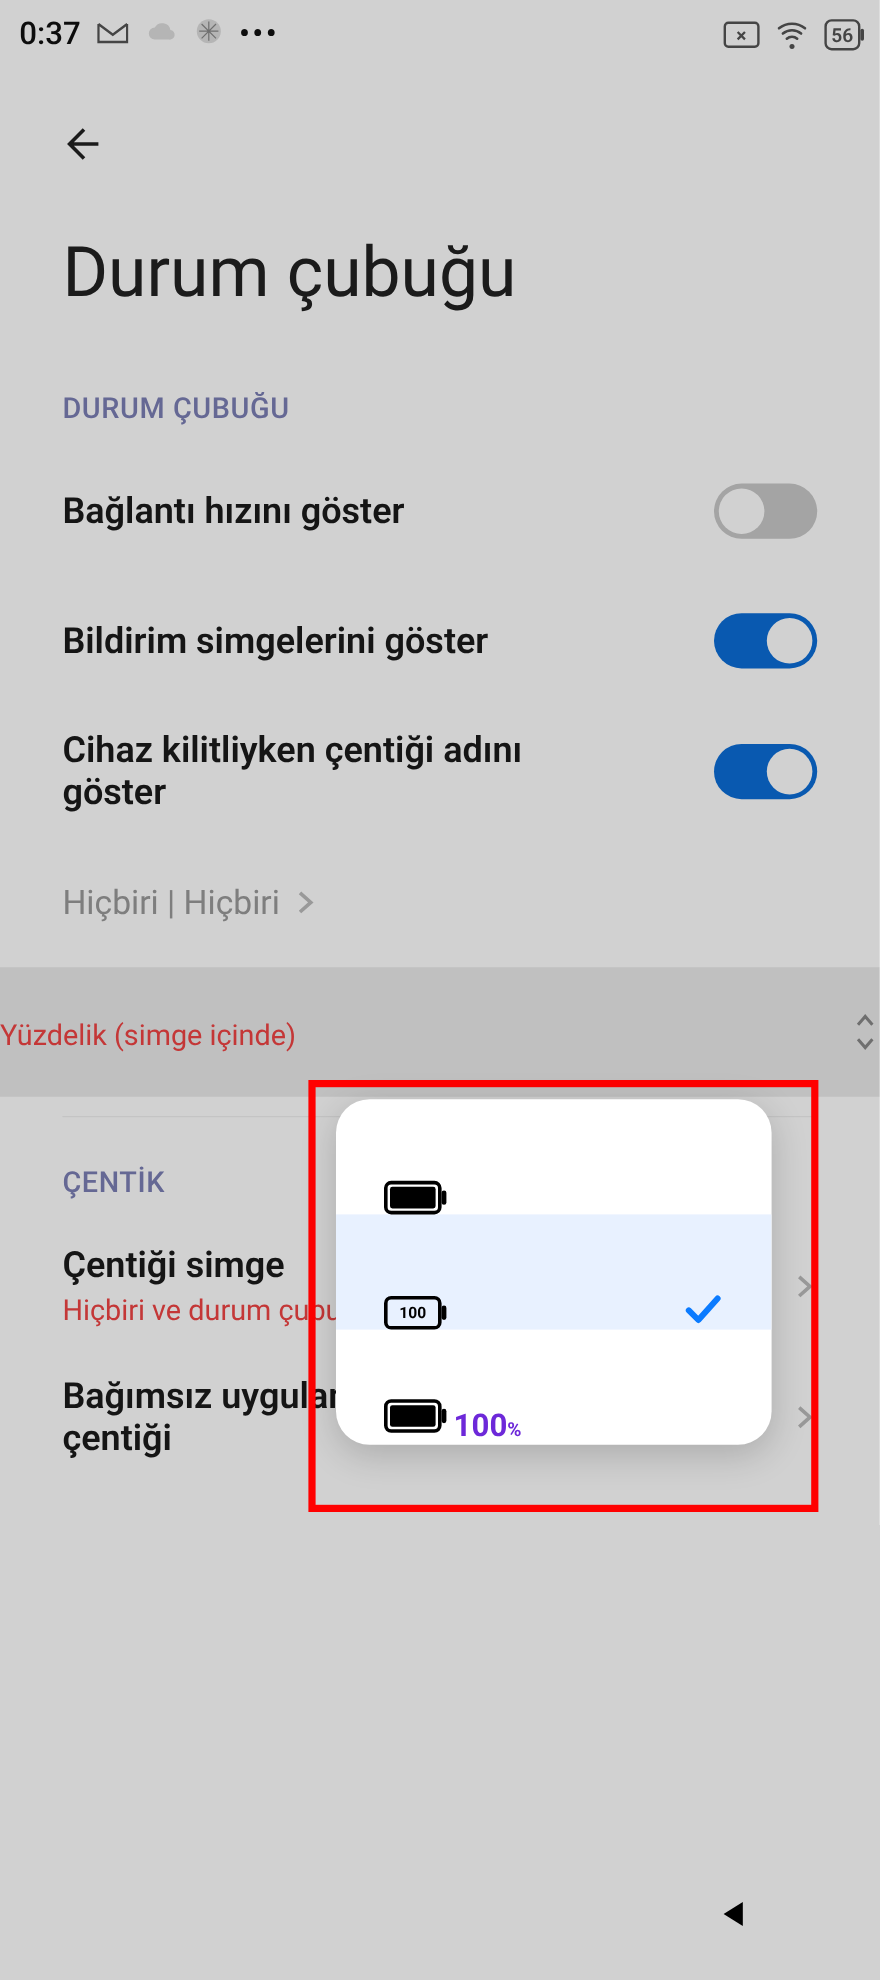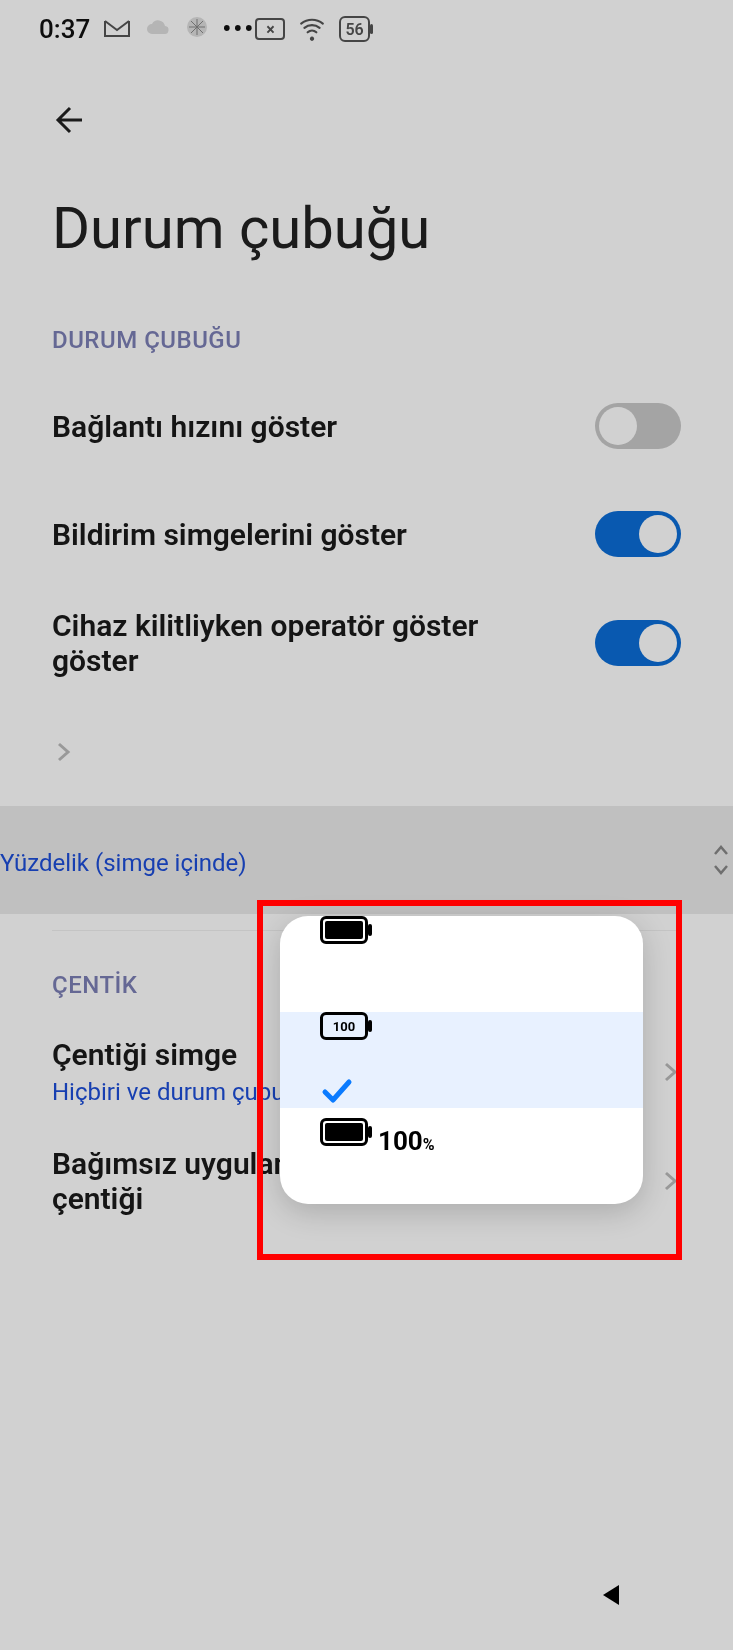--- a/index.html
+++ b/index.html
@@ -2,39 +2,39 @@
 <html><head>
 <meta charset="utf-8">
 <style>
   * { margin: 0; padding: 0; box-sizing: border-box; }
   html, body { width: 733px; height: 1650px; font-family: -apple-system, Roboto, "Segoe UI", sans-serif; overflow: hidden; }
   body { position: relative; background: #fff; }
 
   
   .scrim { position: absolute; inset: 0; background: rgba(0,0,0,0.18); z-index: 5; pointer-events: none; }
 
-  .status-bar { height: 58px; display: flex; align-items: center; padding: 0 39px; color: #111; font-size: 26px; font-weight: 500; }
+  .status-bar { height: 58px; display: flex; align-items: center; justify-content: space-between; padding: 0 16px; color: #111; font-size: 26px; font-weight: 500; }
   .status-left, .status-right { display: flex; align-items: center; gap: 14px; }
   .status-left .dots { letter-spacing: 2px; }
   .battery-frame { display: inline-flex; align-items: center; border: 2px solid #555; border-radius: 6px; padding: 0 4px; height: 26px; font-size: 16px; font-weight: 600; color: #555; position: relative; }
   .battery-frame::after { content: ""; position: absolute; right: -5px; top: 50%; transform: translateY(-50%); width: 3px; height: 10px; background: #555; border-radius: 2px; }
   .sim-no { border: 2px solid #555; border-radius: 4px; width: 30px; height: 22px; display: flex; align-items: center; justify-content: center; font-size: 16px; font-weight: 700; color: #555; }
   .wifi-ico svg { width: 26px; height: 26px; display: block; }
 
   .content { padding: 0 52px; }
 
   .back-row { padding: 40px 0 40px 0; }
   .arrow-back { width: 44px; height: 44px; stroke: #222; stroke-width: 3; fill: none; }
   .page-title { font-size: 58px; font-weight: 400; color: #222; padding: 8px 0 40px 0; }
 
   .section-label { font-size: 24px; font-weight: 500; color: #7c7fb5; letter-spacing: 0.5px; padding: 24px 0 18px 0; }
 
   .row { display: flex; align-items: center; justify-content: space-between; min-height: 108px; padding: 20px 0; }
   .row .label { font-size: 30px; font-weight: 600; color: #1a1a1a; max-width: 440px; }
-  .row .sub { font-size: 24px; color: #1d4ed8; margin-top: 6px; }
+  .row .sub { font-size: 24px; color: #ef4444; margin-top: 6px; }
   .row .right { display: flex; align-items: center; gap: 10px; }
   .value-text { font-size: 28px; color: #9a9a9a; }
   .chevron { width: 22px; height: 22px; }
   .chevron svg { stroke: #bbb; stroke-width: 3; fill: none; }
 
   .toggle { width: 86px; height: 46px; border-radius: 23px; position: relative; }
   .toggle .knob { position: absolute; top: 4px; width: 38px; height: 38px; border-radius: 50%; background: #fff; }
   .toggle.on { background: #0b6dd7; }
   .toggle.on .knob { right: 4px; }
   .toggle.off { background: #c8c8c8; }
@@ -42,28 +42,28 @@
 
   .row-pressed { background: rgba(0,0,0,0.08); margin: 0 -52px; padding-left: 52px; padding-right: 52px; }
   .spinner-arrows { width: 24px; height: 36px; }
   .spinner-arrows svg { stroke: #888; stroke-width: 2.5; fill: none; }
 
   .divider { height: 1px; background: #f0f0f0; margin: 16px 0; }
 
   
   .popup-highlight { position: absolute; border: 6px solid #ff0000; z-index: 20; }
   .popup { position: absolute; background: #fff; border-radius: 28px; box-shadow: 0 8px 30px rgba(0,0,0,0.18); overflow: hidden; z-index: 25; }
-  .popup-item { height: 96px; display: flex; align-items: flex-start; justify-content: space-between; padding: 0 40px; flex-direction: column; }
+  .popup-item { height: 96px; display: flex; align-items: flex-end; justify-content: space-between; padding: 0 40px; }
   .popup-item.selected { background: #e8f1ff; }
   .batt-ico { display: flex; align-items: center; gap: 10px; }
   .batt-body { position: relative; width: 48px; height: 28px; border: 3px solid #000; border-radius: 6px; }
   .batt-body::after { content:""; position:absolute; right:-7px; top:50%; transform:translateY(-50%); width:4px; height:12px; background:#000; border-radius:2px; }
   .batt-fill { position: absolute; inset: 2px; background: #000; border-radius: 2px; }
   .batt-text-inside { position: absolute; inset: 0; display: flex; align-items: center; justify-content: center; font-size: 13px; font-weight: 700; color: #000; }
-  .pct-label { font-size: 26px; font-weight: 700; color: #000000; margin-top: 18px; }
+  .pct-label { font-size: 26px; font-weight: 700; color: #6d28d9; margin-top: 18px; }
   .pct-label small { font-size: 16px; }
   .checkmark { width: 34px; height: 34px; }
   .checkmark svg { stroke: #0b7bff; stroke-width: 5; fill: none; stroke-linecap: round; stroke-linejoin: round; }
 
   
   .navbar { position: absolute; bottom: 0; left: 0; right: 0; height: 110px; display: flex; align-items: center; justify-content: space-around; }
   .nav-btn { width: 48px; height: 48px; display: flex; align-items: center; justify-content: center; }
   .nav-square { width: 28px; height: 28px; background: #fff; border-radius: 4px; }
   .nav-circle { width: 36px; height: 36px; border: 4px solid #fff; border-radius: 50%; position: relative; }
   .nav-circle::after { content:""; position:absolute; inset:4px; border-radius:50%; background:#fff; }
@@ -123,28 +123,29 @@
   </div>
 
   <div class="row">
     <div class="label">Bildirim simgelerini göster</div>
     <div class="toggle on">
         <div class="knob"></div>
       </div>
   </div>
 
   <div class="row">
-    <div class="label">Cihaz kilitliyken operatör göster göster</div>
+    <div class="label">Cihaz kilitliyken çentiği adını göster</div>
     <div class="toggle on">
         <div class="knob"></div>
       </div>
   </div>
 
   <div class="row">
     <div class="right">
+      <span class="value-text">Hiçbiri | Hiçbiri</span>
       <span class="chevron"><svg viewBox="0 0 22 22">
             <path d="M7 3 L16 11 L7 19"></path>
           </svg></span>
     </div>
   </div>
 </div>
 
 <div class="row row-pressed" style="padding-left:52px;padding-right:52px;">
   <div>
     <div class="sub">Yüzdelik (simge içinde)</div>

